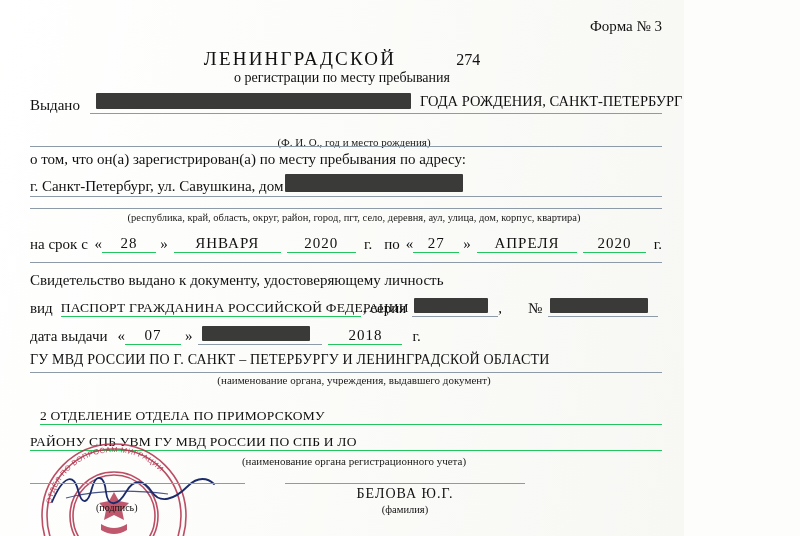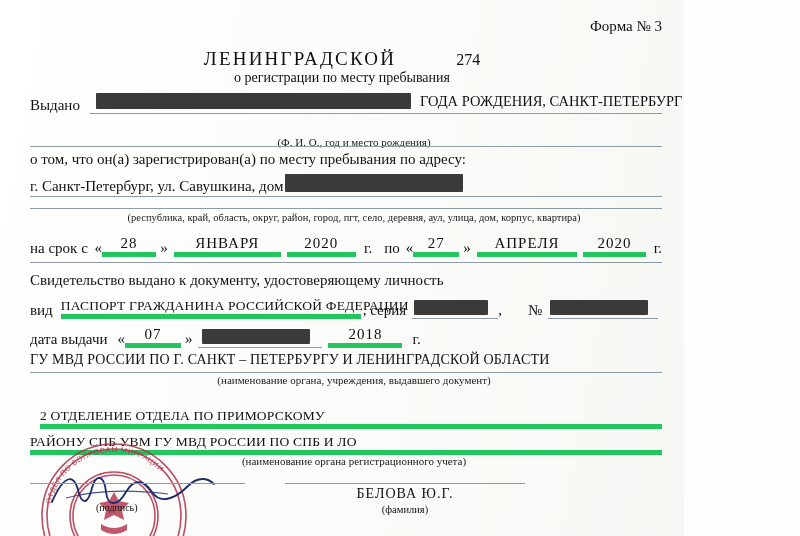--- a/index.html
+++ b/index.html
@@ -92,21 +92,21 @@
     color: #1a1a1a;
     padding-left: 24px;
   }
 
   .small-caption {
     font-size: 10.5px;
   }
 
   .u {
     display: inline-block;
-    border-bottom: 5px solid #22c55e;
+    border-bottom: 1px solid #22c55e;
     text-align: center;
   }
 
   
   .stamp {
     position: absolute;
     left: 38px;
     top: 440px;
     width: 152px;
     height: 152px;

